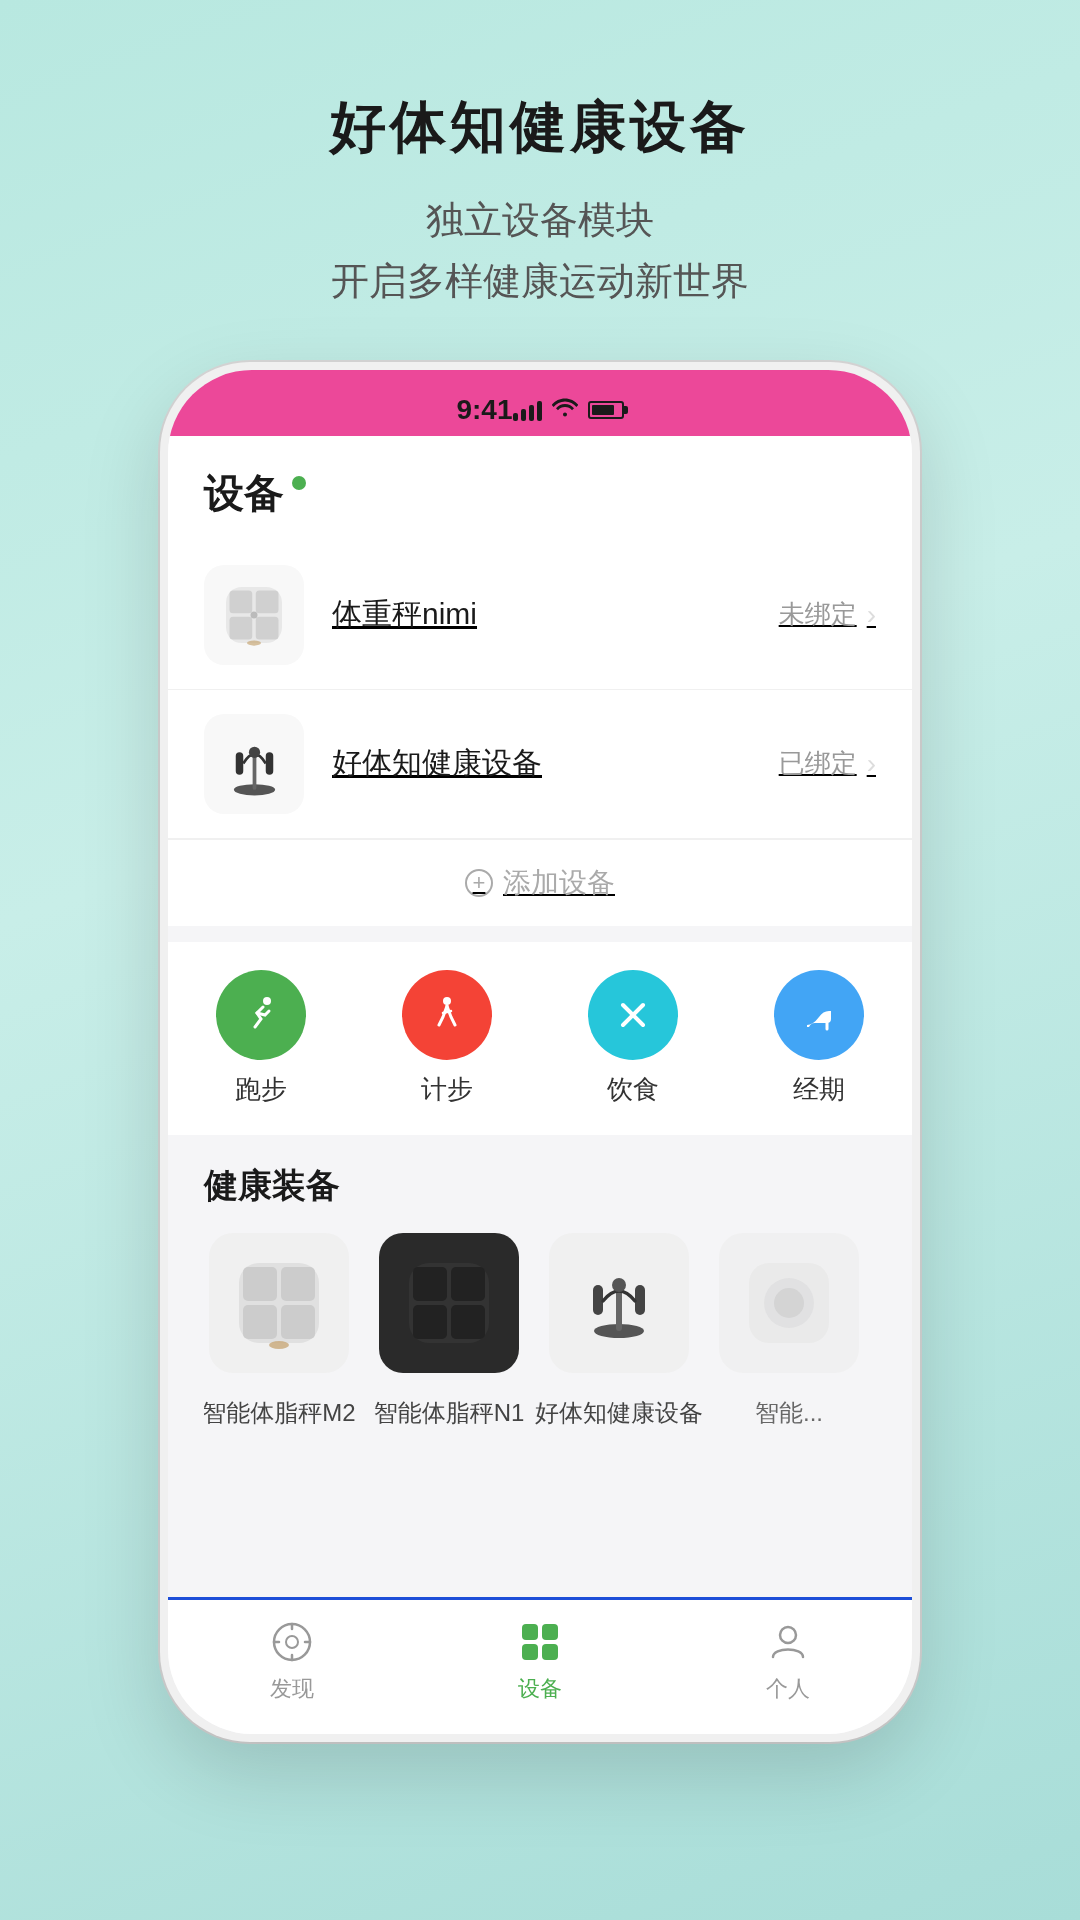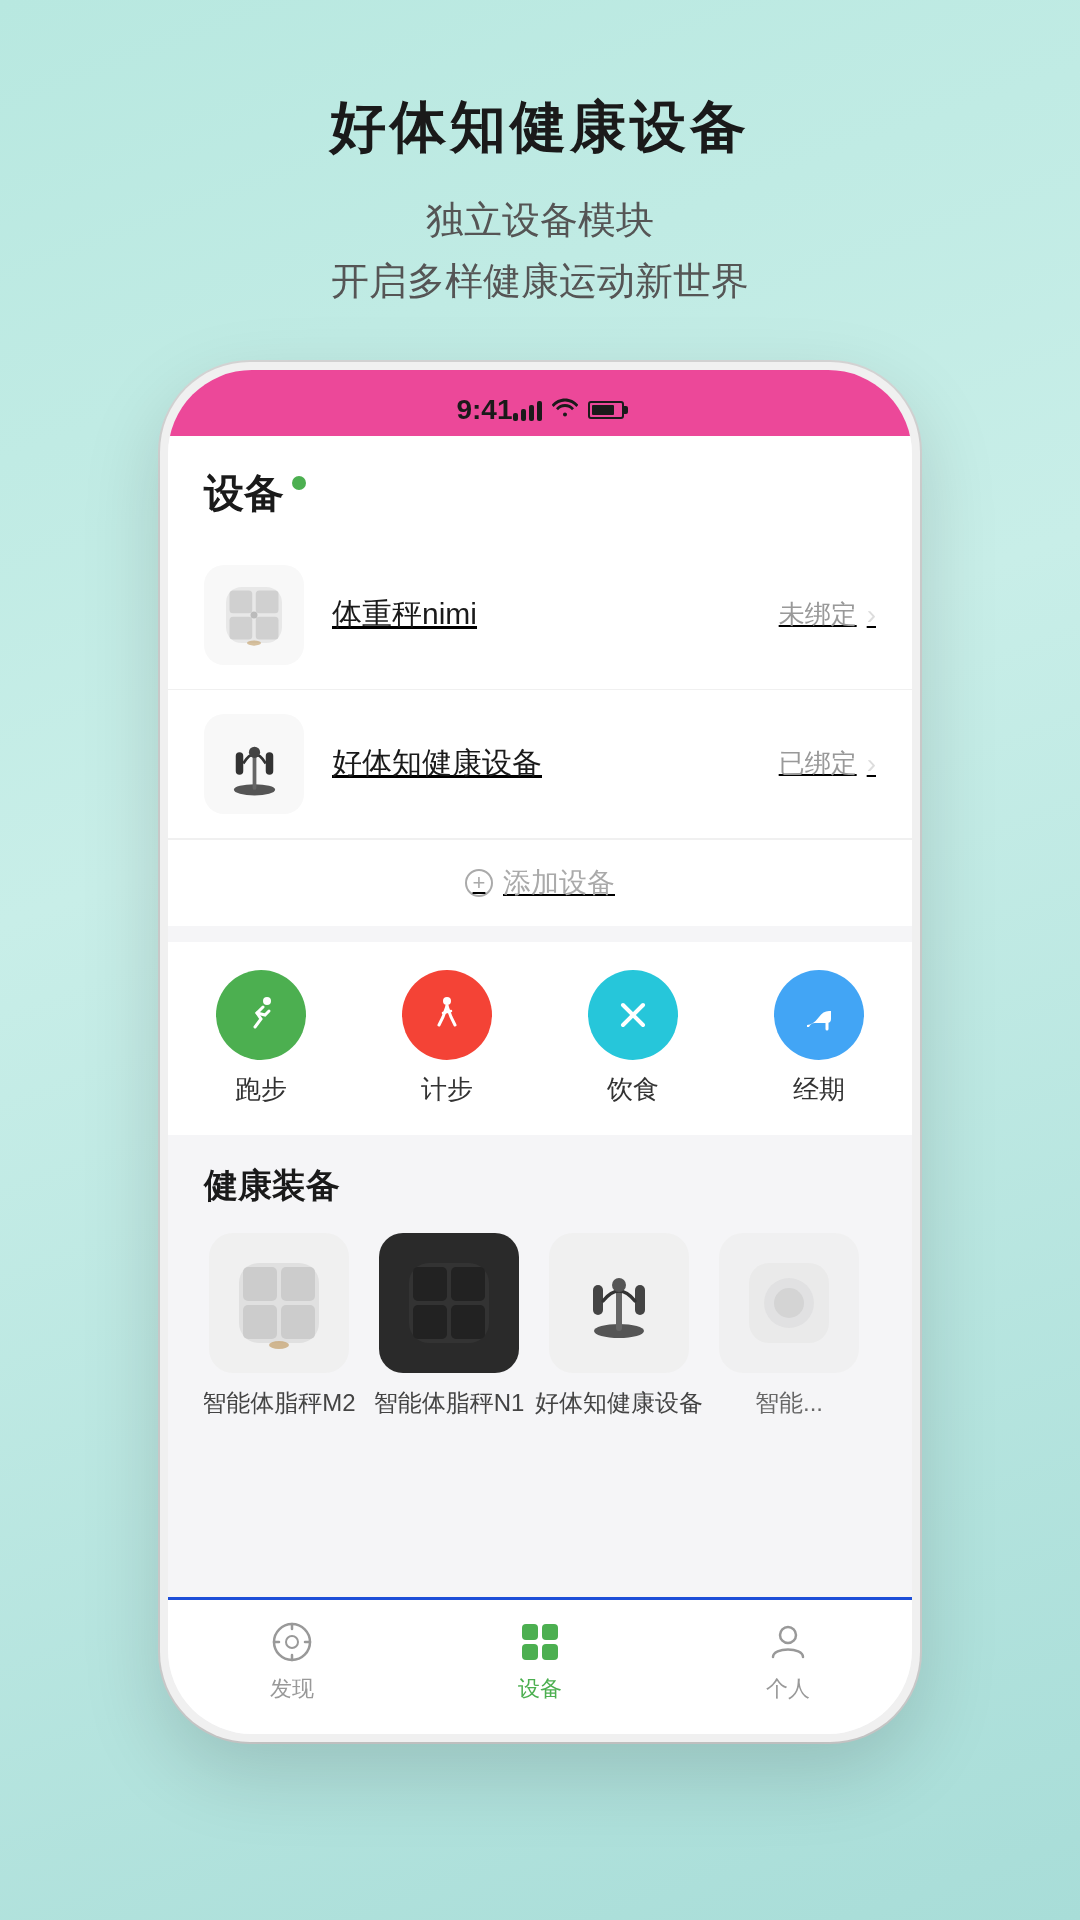--- a/index.html
+++ b/index.html
@@ -294,21 +294,21 @@
     .equipment-row {
       display: flex;
       gap: 20px;
       overflow: hidden;
     }
 
     .equipment-item {
       display: flex;
       flex-direction: column;
       align-items: center;
-      gap: 14px;
+      gap: 24px;
       flex-shrink: 0;
       width: 150px;
     }
 
     .equipment-icon {
       width: 140px;
       height: 140px;
       border-radius: 24px;
       display: flex;
       align-items: center;

